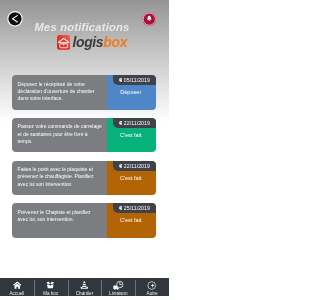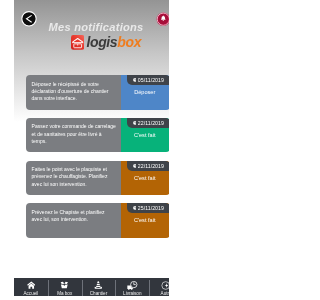--- a/index.html
+++ b/index.html
@@ -1,18 +1,18 @@
 <!DOCTYPE html>
 <html><head>
 <meta charset="utf-8">
 <style>
   html,body{margin:0;padding:0;}
   body{width:169px;height:300px;overflow:hidden;background:#fff;
        font-family:"Liberation Sans",sans-serif;}
-  .app{position:relative;width:169px;height:296px;overflow:hidden;background:#fff;margin-left:14px;}
+  .app{position:relative;width:169px;height:296px;overflow:hidden;background:#fff;}
 
   
   .bg{position:absolute;left:0;top:0;width:169px;height:300px;
       background:linear-gradient(180deg,#949494 0px,#c7c7c7 54px,#ffffff 122px,#ffffff 300px);}
 
   
   .header{position:absolute;left:0;top:0;width:169px;height:54px;}
   .backbtn{position:absolute;left:6.6px;top:11.4px;width:16px;height:15.6px;}
   .bellbtn{position:absolute;left:142.1px;top:12.3px;width:14.6px;height:14.3px;}
   .title{position:absolute;left:34.6px;top:20.6px;font-size:11.1px;font-style:italic;

